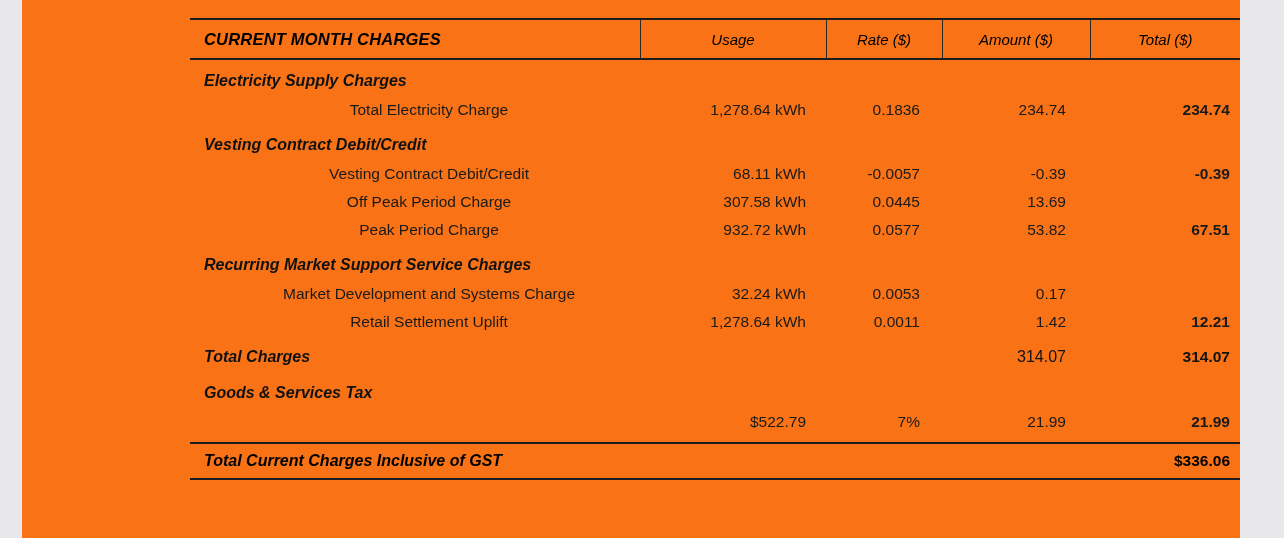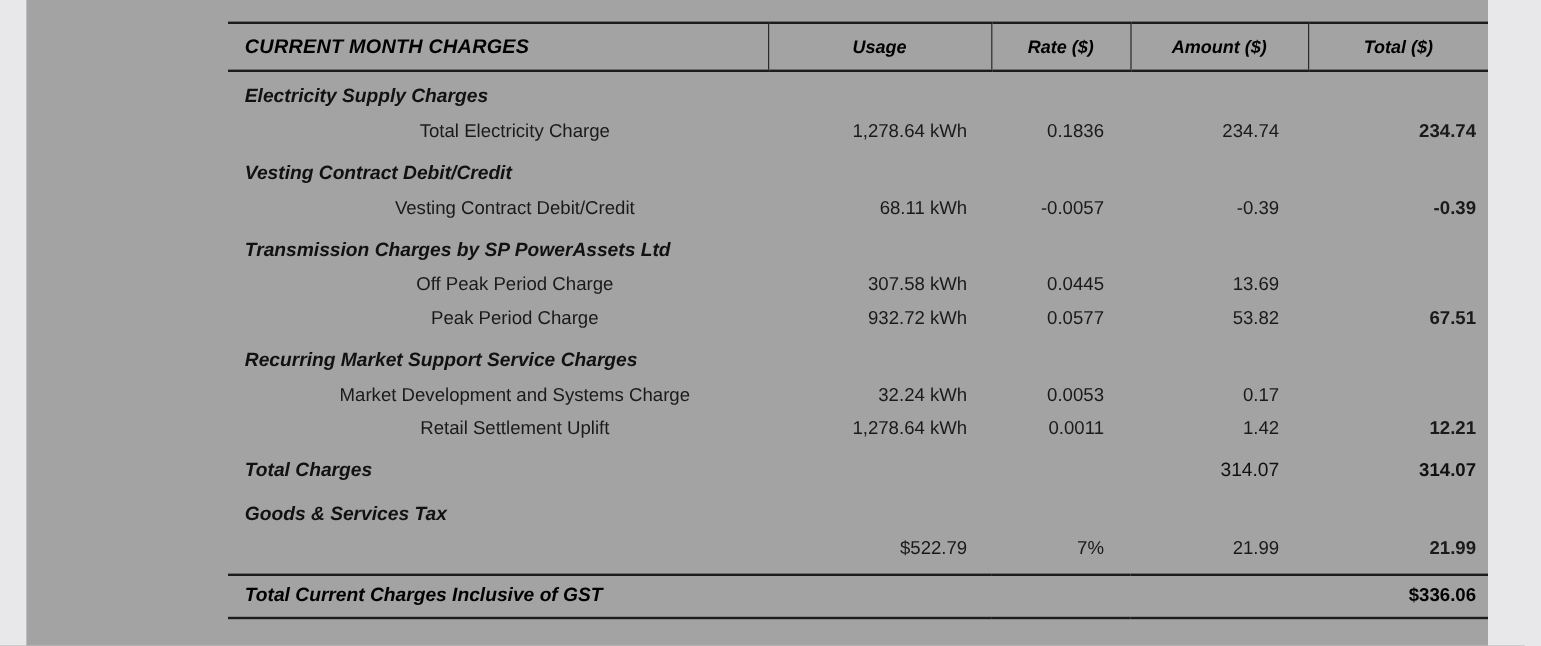--- a/index.html
+++ b/index.html
@@ -12,21 +12,21 @@
     background: #e8e8ea;
     font-family: "Liberation Sans", sans-serif;
     overflow: hidden;
   }
   .page {
     position: absolute;
     left: 22px;
     top: 0;
     width: 1218px;
     height: 538px;
-    background: #a3a3a3;
+    background: #f97316;
   }
   .left-marks {
     position: absolute;
     left: 18px;
     top: 0;
     width: 120px;
     height: 538px;
   }
   .mark {
     position: absolute;
@@ -68,21 +68,21 @@
     font-style: italic;
   }
   .hdr-row th.desc {
     text-align: left;
     padding-left: 14px;
     border-right: 1px solid #2a2a2a;
     letter-spacing: .2px;
   }
   .hdr-row th.num {
     text-align: center;
-    font-weight: bold;
+    font-weight: normal;
     font-style: italic;
     font-size: 15px;
     border-right: 1px solid #2a2a2a;
   }
   .hdr-row th.last { border-right: none; }
 
   .section-row td {
     height: 31px;
     font-size: 16px;
     font-weight: bold;
@@ -201,27 +201,20 @@
           <td class="num amount"></td>
           <td class="num total"></td>
         </tr>
         <tr class="item-row">
           <td class="desc">Vesting Contract Debit/Credit</td>
           <td class="num usage">68.11 kWh</td>
           <td class="num rate">-0.0057</td>
           <td class="num amount">-0.39</td>
           <td class="num total">-0.39</td>
         </tr>
-        <tr class="section-row">
-          <td class="desc">Transmission Charges by SP PowerAssets Ltd</td>
-          <td class="num usage"></td>
-          <td class="num rate"></td>
-          <td class="num amount"></td>
-          <td class="num total"></td>
-        </tr>
         <tr class="item-row">
           <td class="desc">Off Peak Period Charge</td>
           <td class="num usage">307.58 kWh</td>
           <td class="num rate">0.0445</td>
           <td class="num amount">13.69</td>
           <td class="num total"></td>
         </tr>
         <tr class="item-row">
           <td class="desc">Peak Period Charge</td>
           <td class="num usage">932.72 kWh</td>

